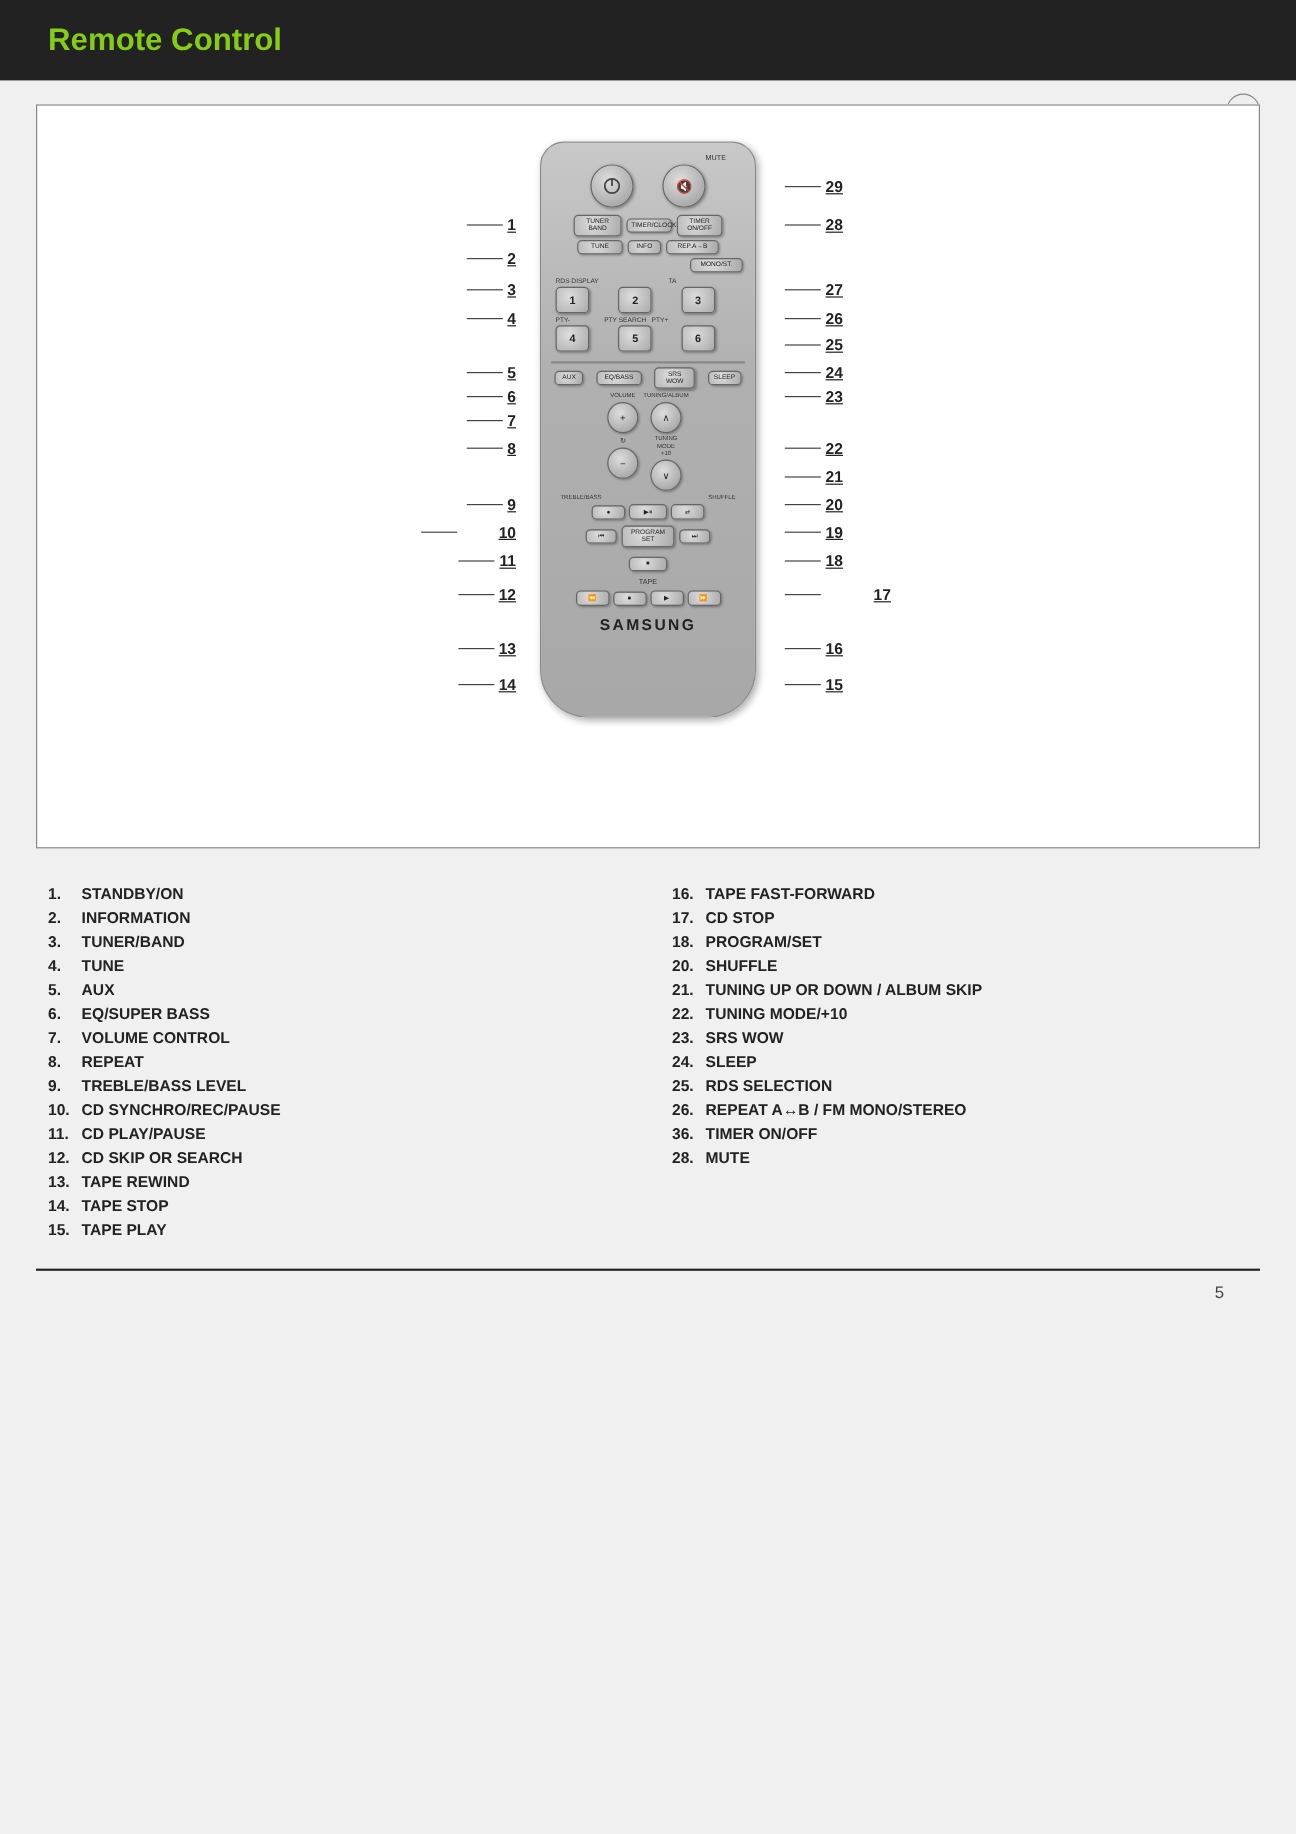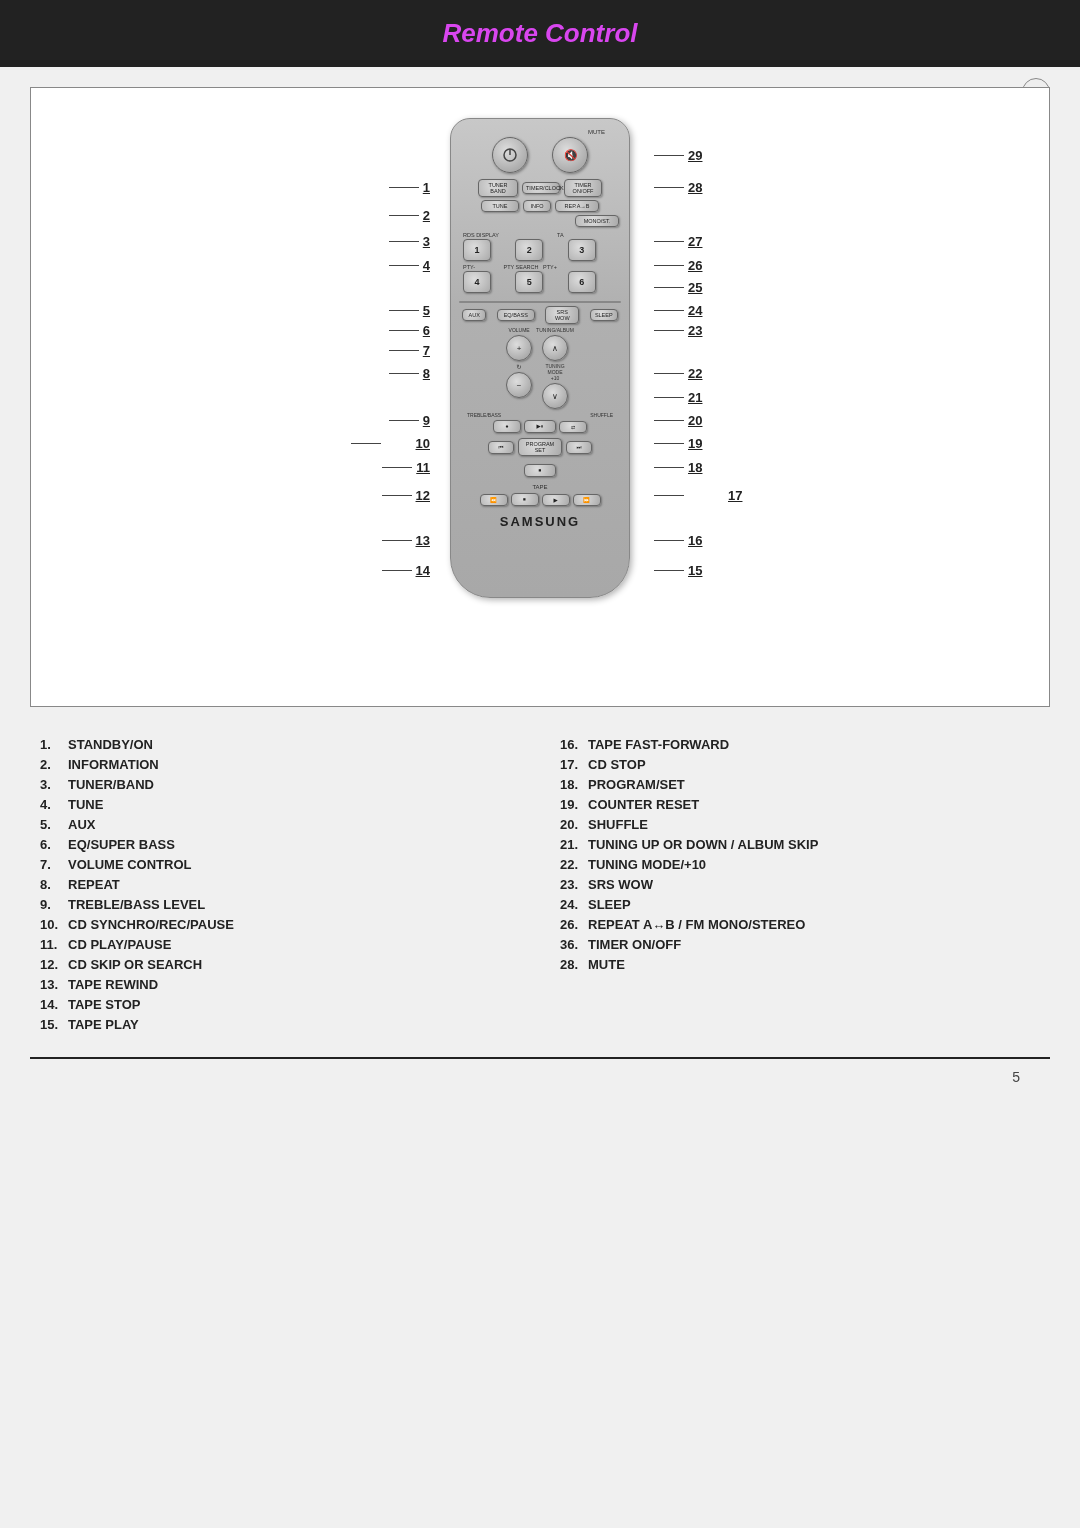--- a/index.html
+++ b/index.html
@@ -11,25 +11,23 @@
       font-size: 14px;
       color: #222;
     }
 
     .page-header {
       background: #222;
       padding: 18px 40px;
       margin-bottom: 20px;
     }
     .page-header h1 {
-      color: #d946ef;
+      color: #84cc16;
       font-size: 26px;
       font-weight: bold;
-      font-style: italic;
-      text-align: center;
     }
 
     .gb-badge {
       position: absolute;
       top: 78px;
       right: 30px;
       border: 1px solid #888;
       border-radius: 50%;
       width: 28px;
       height: 28px;
@@ -628,42 +626,42 @@
           </div>
           <div class="legend-item">
             <span class="legend-num">17.</span>
             <span class="legend-text">CD STOP</span>
           </div>
           <div class="legend-item">
             <span class="legend-num">18.</span>
             <span class="legend-text">PROGRAM/SET</span>
           </div>
           <div class="legend-item">
-            <span class="legend-num">19.</span>
-            <span class="legend-text">COUNTER RESET</span>
-          </div>
-          <div class="legend-item">
             <span class="legend-num">20.</span>
             <span class="legend-text">SHUFFLE</span>
           </div>
           <div class="legend-item">
             <span class="legend-num">21.</span>
             <span class="legend-text">TUNING UP OR DOWN / ALBUM SKIP</span>
           </div>
           <div class="legend-item">
             <span class="legend-num">22.</span>
             <span class="legend-text">TUNING MODE/+10</span>
           </div>
           <div class="legend-item">
             <span class="legend-num">23.</span>
             <span class="legend-text">SRS WOW</span>
           </div>
           <div class="legend-item">
             <span class="legend-num">24.</span>
             <span class="legend-text">SLEEP</span>
+          </div>
+          <div class="legend-item">
+            <span class="legend-num">25.</span>
+            <span class="legend-text">RDS SELECTION</span>
           </div>
           <div class="legend-item">
             <span class="legend-num">26.</span>
             <span class="legend-text">REPEAT A↔B / FM MONO/STEREO</span>
           </div>
           <div class="legend-item">
             <span class="legend-num">36.</span>
             <span class="legend-text">TIMER ON/OFF</span>
           </div>
           <div class="legend-item">

